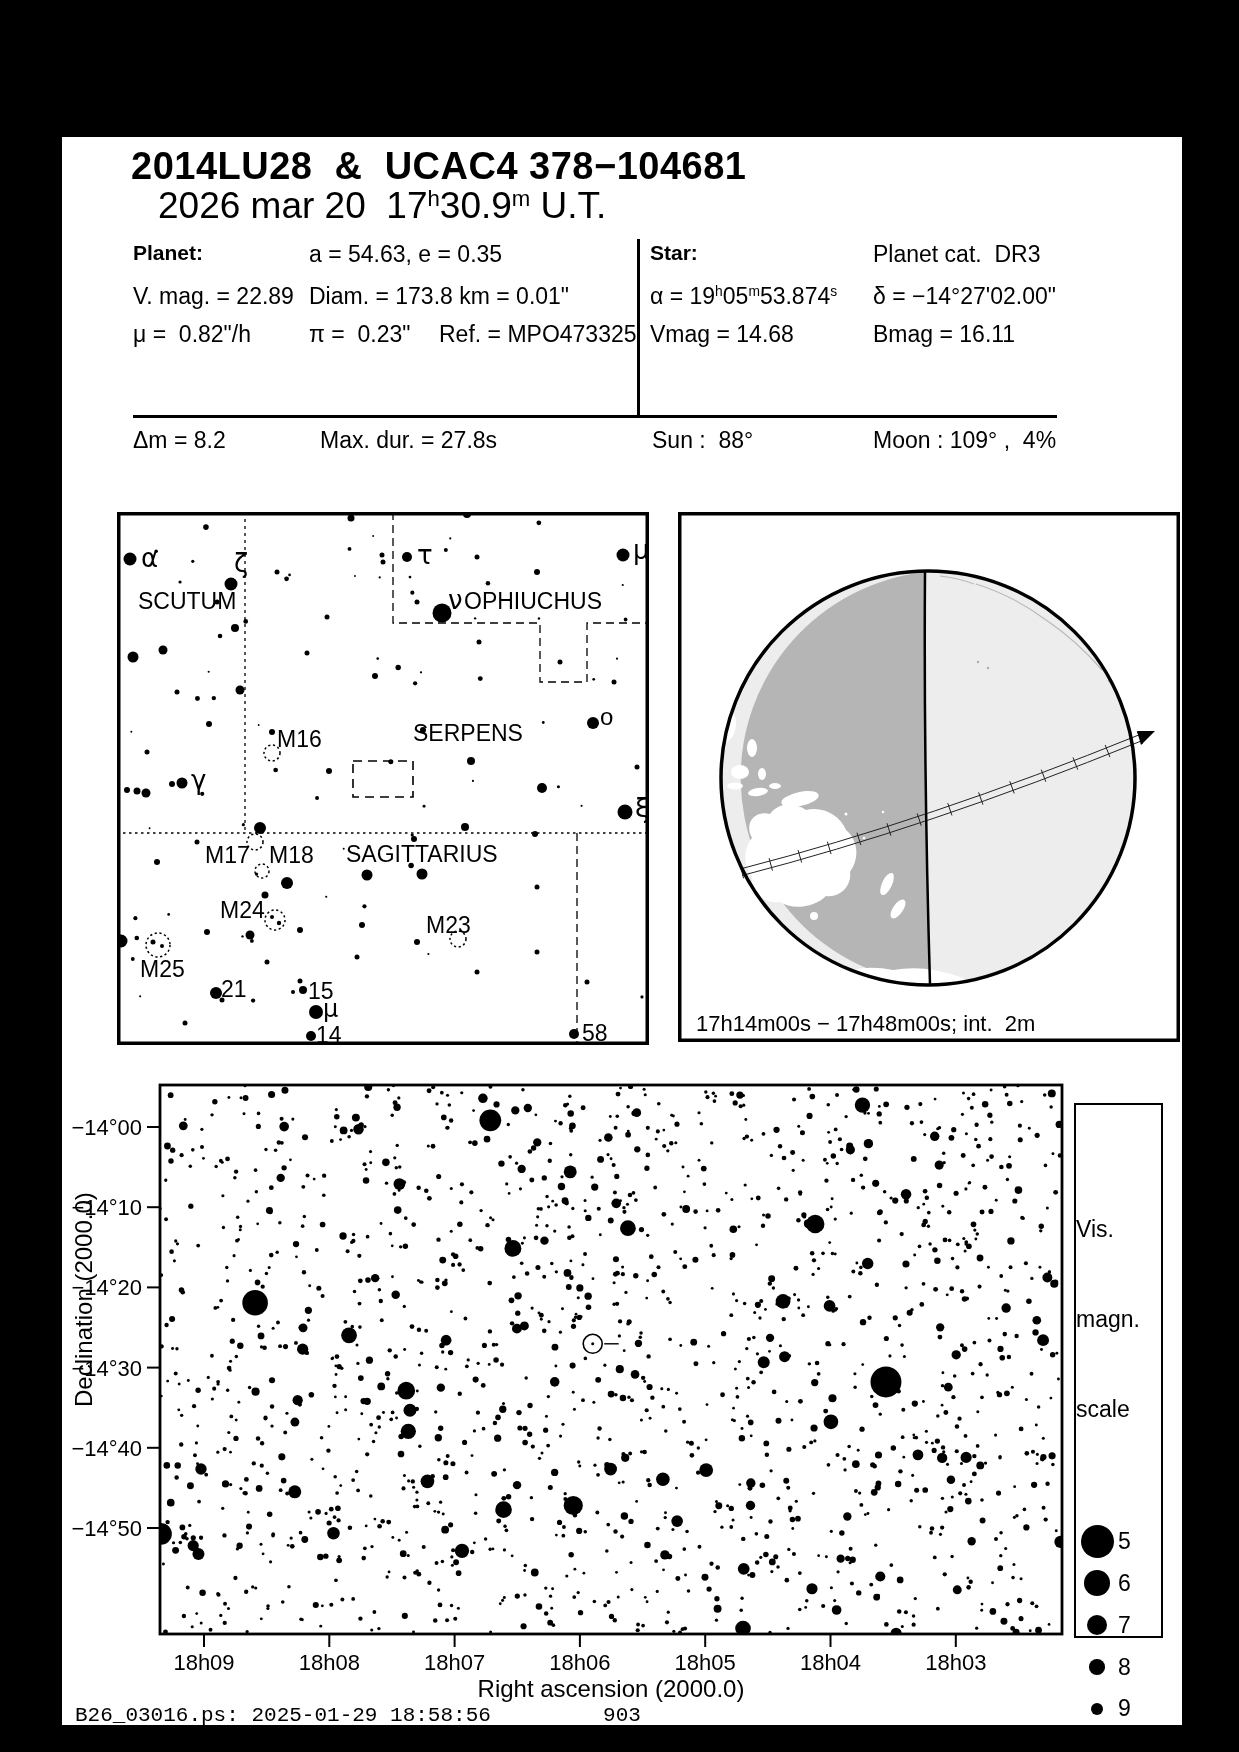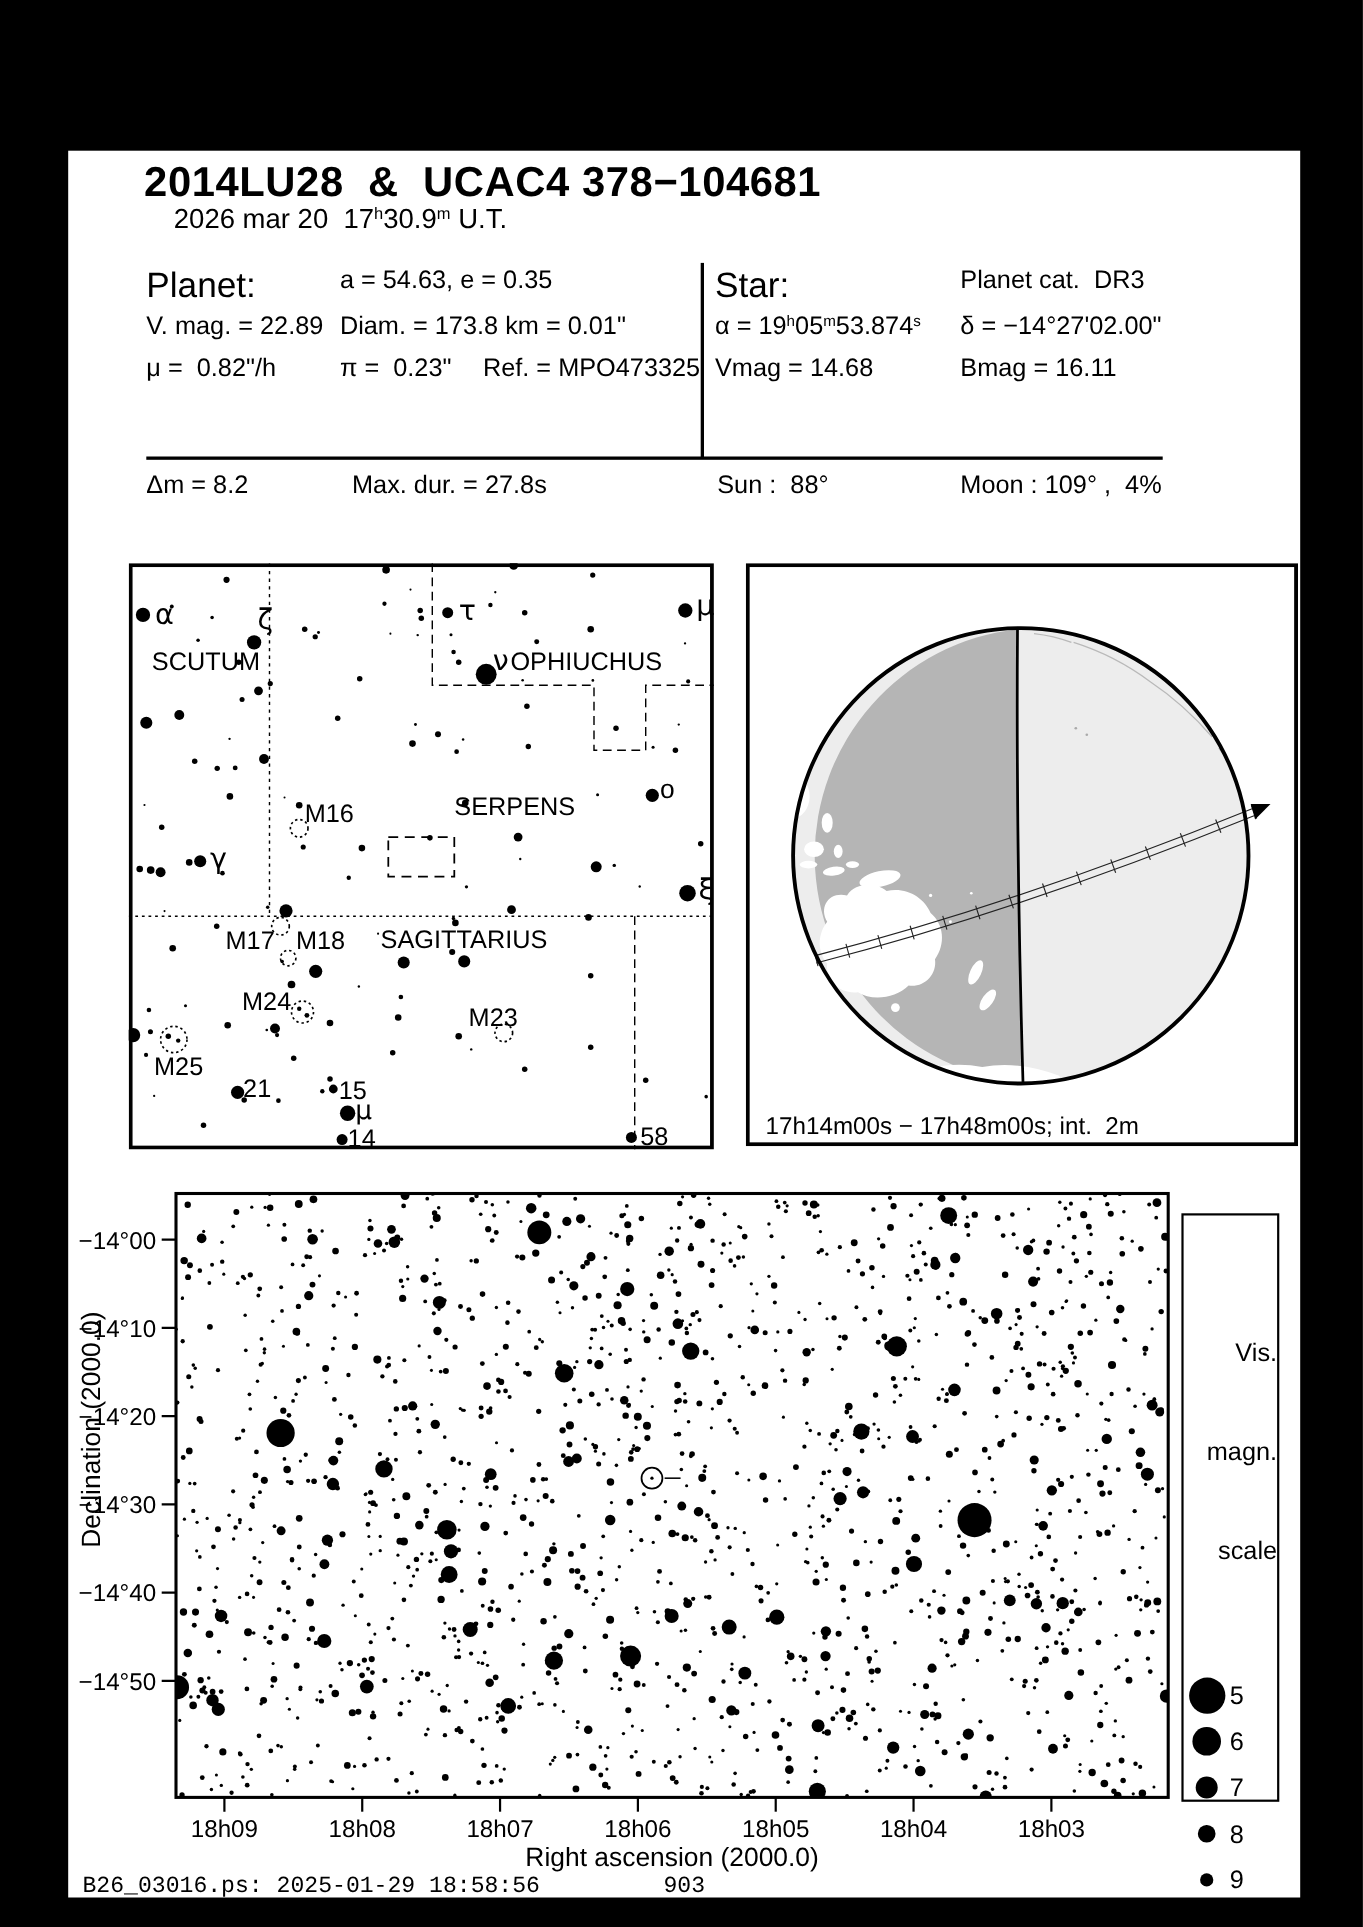--- a/index.html
+++ b/index.html
@@ -1,38 +1,38 @@
 <!DOCTYPE html>
 <html><head>
 <meta charset="utf-8">
 <style>
   html,body{margin:0;padding:0}
   body{width:1239px;height:1752px;background:#000;position:relative;overflow:hidden;
        font-family:"Liberation Sans",sans-serif;color:#000}
   .paper{position:absolute;left:62px;top:137px;width:1120px;height:1588px;background:#fff}
   .abs{position:absolute;white-space:pre;line-height:1.15}
   .t-title{left:69px;top:8px;font-size:38px;font-weight:bold;letter-spacing:.5px}
-  .t-date{left:96px;top:48px;font-size:25px}
+  .t-date{left:96px;top:48px;font-size:37px}
   .sup{font-size:60%;position:relative;top:-0.55em}
   .fs23{font-size:23px}
-  .fsb{font-size:32px;font-weight:normal}
+  .fsb{font-size:21px;font-weight:bold}
   .r1{top:104px}.r2{top:146px}.r3{top:184px}.r4{top:290px}
   .c1{left:71px}.c2{left:247px}.c3{left:377px}.s1{left:588px}.s2{left:811px}
   .divider{left:575px;top:102px;width:3px;height:178px;background:#000}
   .rule{left:71px;top:278px;width:924px;height:3px;background:#000}
   .ev2{left:258px}.ev3{left:590px}
   .finder{left:55px;top:375px}
   .globe{left:616px;top:375px}
   .gcap{left:634px;top:874px;font-size:22px}
   .ylabel{position:absolute;left:8px;top:1030px;height:266px;width:36px;
           writing-mode:vertical-rl;transform:rotate(180deg);text-align:center;font-size:24px}
   .chart{left:0;top:943px}
   .xlabel{left:249px;top:1538px;width:600px;text-align:center;font-size:24px}
   .legend{left:1012px;top:966px;width:89px;height:535px;border:2.5px solid #000;box-sizing:border-box;background:#fff}
-  .lg-title{padding-top:12px;text-align:right;font-size:23px;line-height:30px}
+  .lg-title{padding-top:12px;text-align:left;font-size:23px;line-height:30px}
   .lg-row{height:41.8px;display:flex;align-items:center}
   .lg-dotc{width:42px;display:flex;justify-content:center;align-items:center}
   .lg-dot{background:#000;border-radius:50%;display:inline-block}
   .lg-lab{font-size:23px}
   .footer{top:1567px;font-family:Liberation Mono, monospace;font-size:21px}
   .f-left{left:13px}
   .f-center{left:0;width:1120px;text-align:center}
   .f-right{left:0;width:1110px;text-align:right}
   svg text{fill:#000}
 </style>

